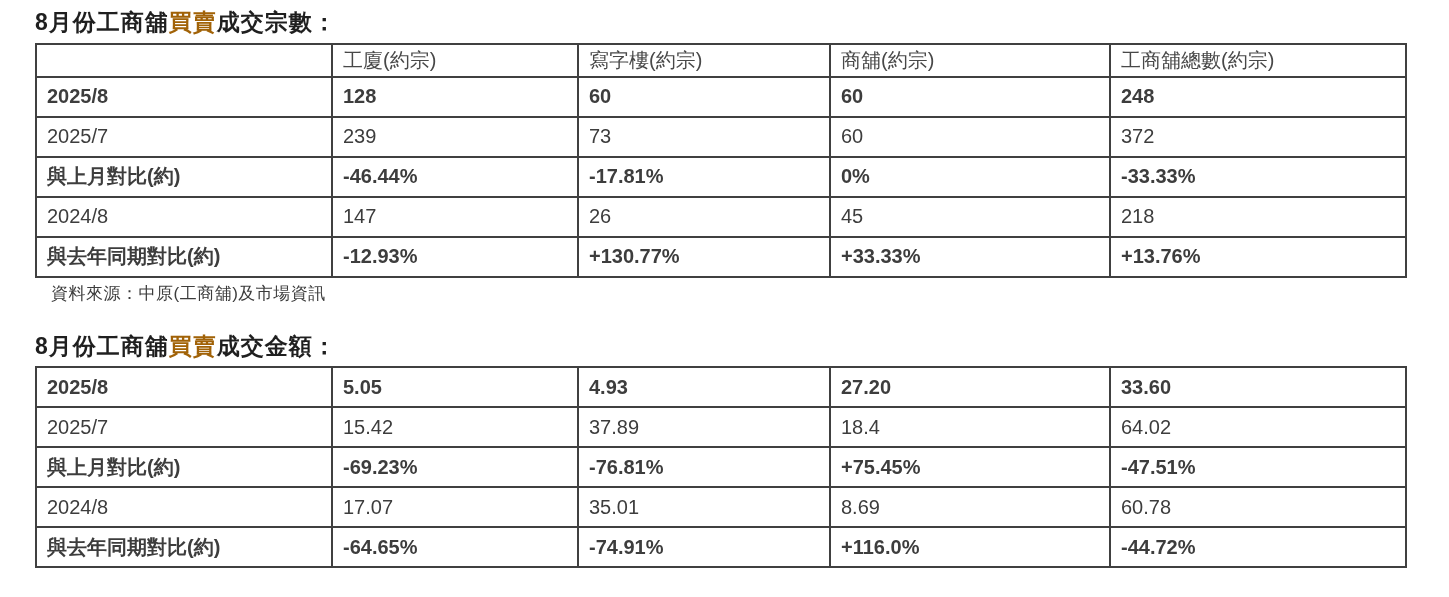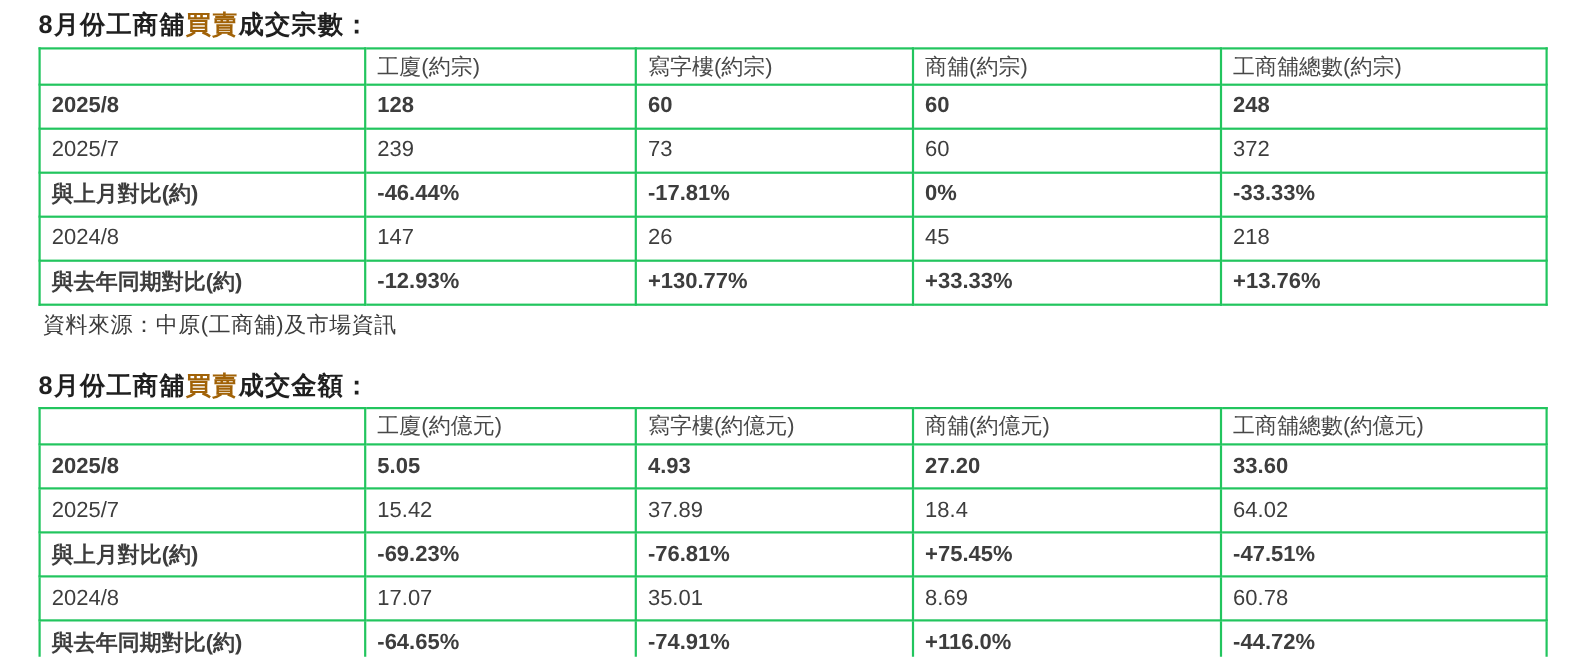--- a/index.html
+++ b/index.html
@@ -23,41 +23,41 @@
     margin: 0 0 6px 0;
     line-height: 1.2;
   }
   .section-title .hl { color: #a16207; }
   table.data-table {
     border-collapse: collapse;
     table-layout: fixed;
     width: 1370px;
   }
   table.data-table td {
-    border: 2px solid #22c55e;
+    border: 2px solid #404040;
     font-size: 20px;
     color: #3d3d3d;
     padding: 2px 6px 2px 10px;
     vertical-align: middle;
     height: 34px;
     overflow: hidden;
     white-space: nowrap;
   }
   table.data-table tr.hr td {
     height: 23px;
     color: #484848;
     font-weight: normal;
   }
   td.lab { padding-left: 12px; font-size: 21px; }
   .bold { font-weight: bold; color: #161616; }
   .red  { font-weight: bold; color: #d9251d; }
   .source-note {
-    font-size: 20px;
+    font-size: 17px;
     color: #3c3c3c;
-    margin: 4px 0 0 4px;
+    margin: 4px 0 0 16px;
     letter-spacing: 0.5px;
   }
   .gap { height: 28px; }
   col.c0 { width: 296px; }
   col.c1 { width: 246px; }
   col.c2 { width: 252px; }
   col.c3 { width: 280px; }
   col.c4 { width: 296px; }
 </style>
 </head>
@@ -126,27 +126,20 @@
 
 <table class="data-table">
   <colgroup>
       <col class="c0">
       <col class="c1">
       <col class="c2">
       <col class="c3">
       <col class="c4">
     </colgroup>
   <tbody>
-      <tr class="hr">
-    <td class="lab"></td>
-    <td>工廈(約億元)</td>
-    <td>寫字樓(約億元)</td>
-    <td>商舖(約億元)</td>
-    <td>工商舖總數(約億元)</td>
-  </tr>
   <tr>
     <td class="lab bold">2025/8</td>
     <td class="bold">5.05</td>
     <td class="bold">4.93</td>
     <td class="bold">27.20</td>
     <td class="bold">33.60</td>
   </tr>
   <tr>
     <td class="lab">2025/7</td>
     <td>15.42</td>

